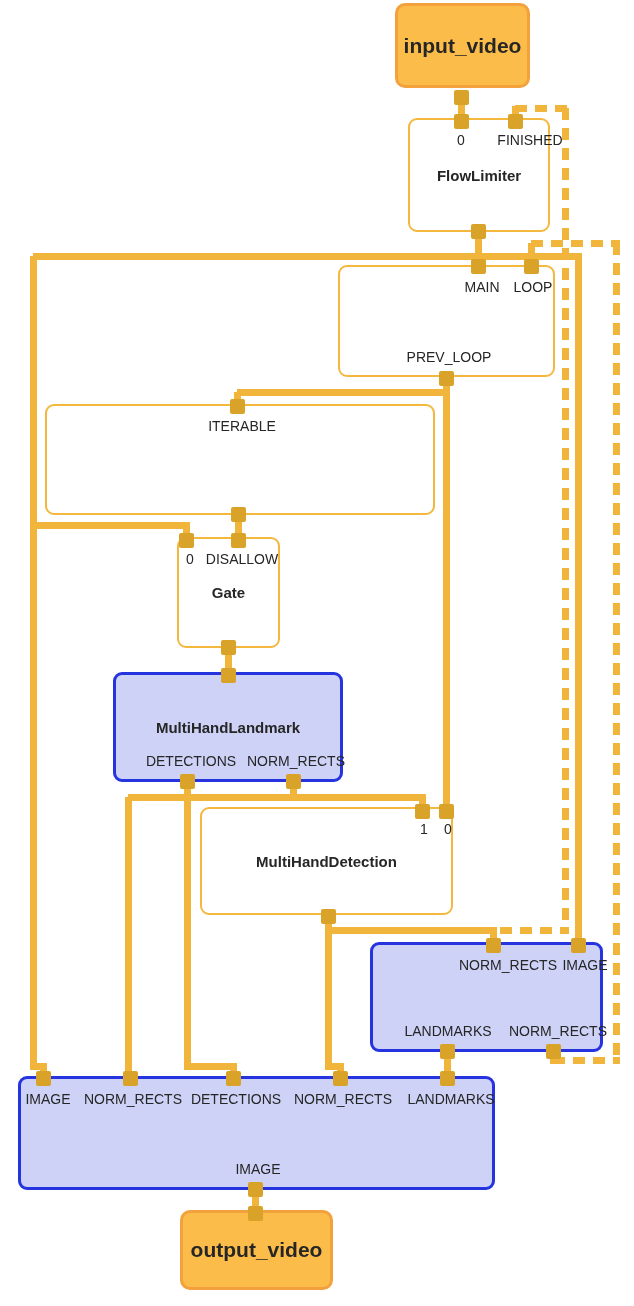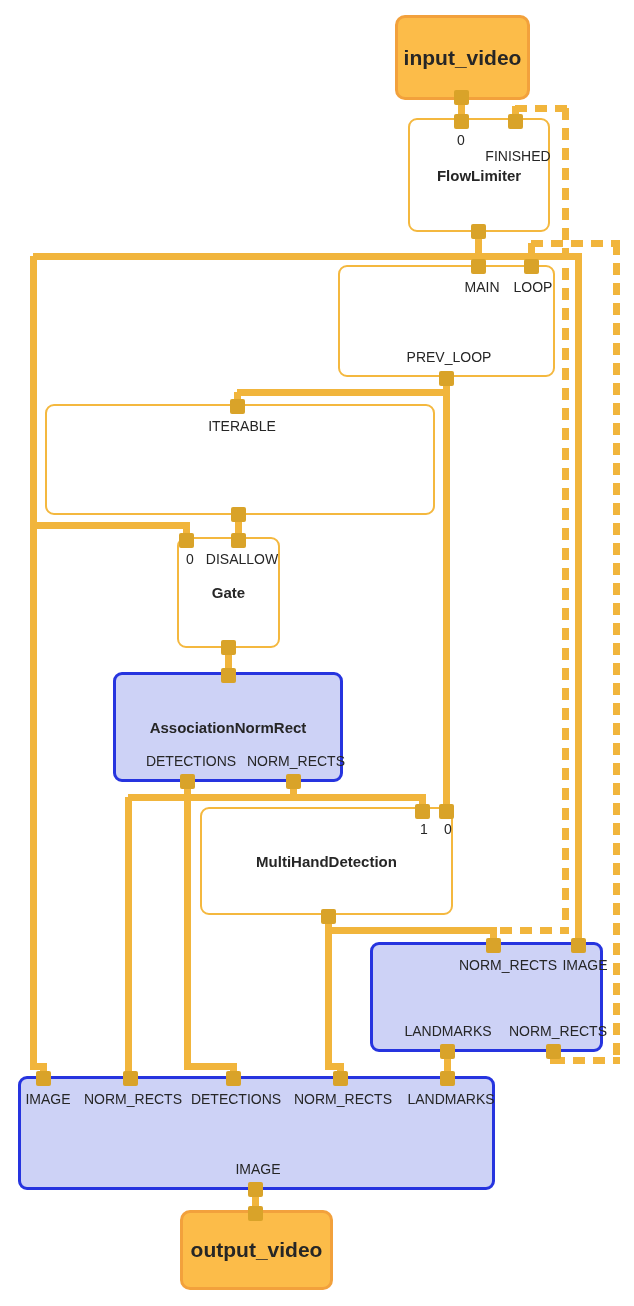--- a/index.html
+++ b/index.html
@@ -53,43 +53,43 @@
     <div class="edge-seg" style="left: 251.5px; top: 1188px; width: 7px; height: 29.5px; background: rgb(241, 181, 60);"></div>
     <div class="edge-seg" style="left: 511.5px; top: 106px; width: 7px; height: 21.5px; background: rgb(241, 181, 60);"></div>
     <div class="edge-seg" style="left: 515px; top: 104.5px; width: 53.5px; height: 7px; background: repeating-linear-gradient(90deg, rgb(241, 181, 60) 0px, rgb(241, 181, 60) 12px, transparent 12px, transparent 20px);"></div>
     <div class="edge-seg" style="left: 561.5px; top: 108px; width: 7px; height: 825.5px; background: repeating-linear-gradient(rgb(241, 181, 60) 0px, rgb(241, 181, 60) 12px, transparent 12px, transparent 20px);"></div>
     <div class="edge-seg" style="left: 500px; top: 926.5px; width: 68.5px; height: 7px; background: repeating-linear-gradient(90deg, rgb(241, 181, 60) 0px, rgb(241, 181, 60) 12px, transparent 12px, transparent 20px);"></div>
     <div class="edge-seg" style="left: 549.5px; top: 1048px; width: 7px; height: 15.5px; background: rgb(241, 181, 60);"></div>
     <div class="edge-seg" style="left: 553px; top: 1056.5px; width: 66.5px; height: 7px; background: repeating-linear-gradient(90deg, rgb(241, 181, 60) 0px, rgb(241, 181, 60) 12px, transparent 12px, transparent 20px);"></div>
     <div class="edge-seg" style="left: 612.5px; top: 243px; width: 7px; height: 820.5px; background: repeating-linear-gradient(rgb(241, 181, 60) 0px, rgb(241, 181, 60) 12px, transparent 12px, transparent 20px);"></div>
     <div class="edge-seg" style="left: 531px; top: 239.5px; width: 88.5px; height: 7px; background: repeating-linear-gradient(90deg, rgb(241, 181, 60) 0px, rgb(241, 181, 60) 12px, transparent 12px, transparent 20px);"></div>
     <div class="edge-seg" style="left: 527.5px; top: 243px; width: 7px; height: 26.5px; background: repeating-linear-gradient(rgb(241, 181, 60) 0px, rgb(241, 181, 60) 12px, transparent 12px, transparent 20px);"></div>
-    <div class="node stream" style="left: 395px; top: 15px; width: 135px; height: 85px;">
+    <div class="node stream" style="left: 395px; top: 3px; width: 135px; height: 85px;">
       <div class="node-title">input_video</div>
     </div>
     <div class="node calculator" style="left: 408px; top: 118px; width: 142px; height: 114px;">
       <div class="node-title">FlowLimiter</div>
       <div class="port-label top" style="left: 51px;">0</div>
-      <div class="port-label top" style="left: 108px; margin-top: 16px;">FINISHED</div>
+      <div class="port-label top" style="left: 120px;">FINISHED</div>
     </div>
     <div class="node calculator" style="left: 338px; top: 265px; width: 217px; height: 112px;">
       <div class="port-label top" style="left: 142px;">MAIN</div>
       <div class="port-label top" style="left: 193px;">LOOP</div>
       <div class="port-label bottom" style="left: 109px;">PREV_LOOP</div>
     </div>
     <div class="node calculator" style="left: 45px; top: 404px; width: 390px; height: 111px;">
       <div class="port-label top" style="left: 195px;">ITERABLE</div>
     </div>
     <div class="node calculator" style="left: 177px; top: 537px; width: 103px; height: 111px;">
       <div class="node-title">Gate</div>
       <div class="port-label top" style="left: 11px;">0</div>
       <div class="port-label top" style="left: 63px; text-align: right;">DISALLOW</div>
     </div>
     <div class="node subgraph" style="left: 113px; top: 672px; width: 230px; height: 110px;">
-      <div class="node-title">AssociationNormRect</div>
+      <div class="node-title">MultiHandLandmark</div>
       <div class="port-label bottom" style="left: 75px;">DETECTIONS</div>
       <div class="port-label bottom" style="left: 180px;">NORM_RECTS</div>
     </div>
     <div class="node calculator" style="left: 200px; top: 807px; width: 253px; height: 108px;">
       <div class="node-title">MultiHandDetection</div>
       <div class="port-label top" style="left: 222px;">1</div>
       <div class="port-label top" style="left: 246px;">0</div>
     </div>
     <div class="node subgraph" style="left: 370px; top: 942px; width: 233px; height: 110px;">
       <div class="port-label top" style="left: 135px;">NORM_RECTS</div>

